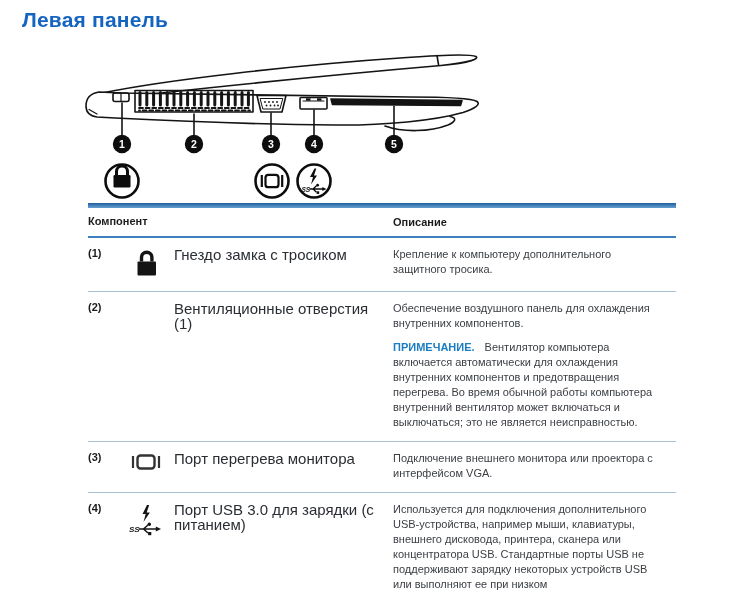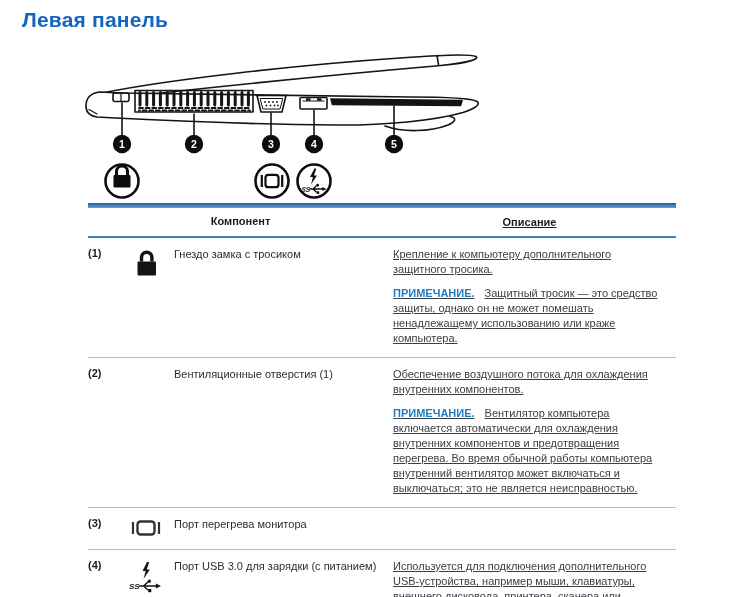--- a/index.html
+++ b/index.html
@@ -19,34 +19,33 @@
   .diagram{position:absolute;left:85px;top:48px;width:400px;height:160px;}
   
   .spec-table{
     position:absolute;left:88px;top:203px;width:588px;
   }
   .tbl-topline{height:5px;background:linear-gradient(#1e5f9e,#6aa0d2);}
   .tbl-header{
     display:grid;grid-template-columns:30px 56px 219px 1fr;
     border-bottom:2px solid #3c80bd;
     padding:7px 0 6px 0;
-    text-align:center;
   }
   .tbl-header .h{font-size:11px;font-weight:bold;color:#1c1c1c;}
   .tbl-header .h.desc{grid-column:4;}
   .row{
     display:grid;grid-template-columns:30px 56px 219px 1fr;
     border-bottom:1px solid #a8bfd4;
     padding:9px 0 11px 0;
   }
   .row:last-child{border-bottom:none;}
   .num{font-size:11px;font-weight:bold;color:#1c1c1c;}
   .rowicon{display:flex;justify-content:center;align-items:flex-start;padding-top:1px;}
-  .label{font-size:11px;color:#2a2e33;line-height:15px;padding-right:14px;}
-  .desc{font-size:11px;line-height:15px;color:#3c4045;padding-right:10px;text-decoration:underline;}
+  .label{font-size:15px;color:#2a2e33;line-height:15px;padding-right:14px;}
+  .desc{font-size:11px;line-height:15px;color:#3c4045;padding-right:10px;}
   .desc p{margin:0;}
   .desc p.note{margin-top:9px;}
   .note-label{font-weight:bold;color:#1b7ec2;margin-right:10px;}
   svg text{font-family:"Liberation Sans","DejaVu Sans",sans-serif;}
 </style>
 </head>
 <body>
 
 <div class="page">
 
@@ -146,43 +145,45 @@
       <div class="num">(1)</div>
       <div class="rowicon">
         <svg width="27" height="32" viewBox="0 0 27 32">
           <path d="M 8.5,13.5 v -4 a 5.2,5.2 0 0 1 10.4,0 v 4" fill="none" stroke="#141414" stroke-width="3.4"></path>
           <rect x="4.5" y="13.5" width="18.5" height="14" rx="1" fill="#141414"></rect>
         </svg>
       </div>
       <div class="label">Гнездо замка с тросиком</div>
       <div class="desc">
         <p>Крепление к компьютеру дополнительного защитного тросика.</p>
-        <p class="note"><span class="note-label">ПРИМЕЧАНИЕ.</span><span>Защитный тросик — это средство защиты, однако он не может помешать ненадлежащему использованию или краже компьютера.</span></p>
       </div>
     </div>
 
     <div class="row">
       <div class="num">(2)</div>
       <div class="rowicon"></div>
       <div class="label">Вентиляционные отверстия (1)</div>
       <div class="desc">
-        <p>Обеспечение воздушного потока для охлаждения внутренних компонентов.</p>
+        <p>Обеспечение воздушного панель для охлаждения внутренних компонентов.</p>
         <p class="note"><span class="note-label">ПРИМЕЧАНИЕ.</span><span>Вентилятор компьютера включается автоматически для охлаждения внутренних компонентов и предотвращения перегрева. Во время обычной работы компьютера внутренний вентилятор может включаться и выключаться; это не является неисправностью.</span></p>
       </div>
     </div>
 
     <div class="row">
       <div class="num">(3)</div>
       <div class="rowicon">
         <svg width="32" height="20" viewBox="0 0 32 20">
           <path d="M 3,4 V 16 M 29,4 V 16" stroke="#333" stroke-width="2.2" fill="none"></path>
           <rect x="7.5" y="3.5" width="17" height="13" rx="3" fill="none" stroke="#333" stroke-width="2.4"></rect>
         </svg>
       </div>
       <div class="label">Порт перегрева монитора</div>
+      <div class="desc">
+        <p>Подключение внешнего монитора или проектора с интерфейсом VGA.</p>
+      </div>
     </div>
 
     <div class="row">
       <div class="num">(4)</div>
       <div class="rowicon">
         <svg width="36" height="36" viewBox="0 0 36 36">
           <path d="M 19,2 L 14.5,11 h 3.2 l -2.2,8 l 6.4,-9.6 h -3.2 L 21.2,2 Z" fill="#141414"></path>
           <text x="1" y="29" font-size="8" font-weight="bold" font-style="italic" fill="#141414">SS</text>
           <path d="M 11,26 H 29 M 15.5,26 L 20,22 M 15.5,26 L 20,30" stroke="#141414" stroke-width="1.5" fill="none"></path>
           <polygon points="33,26 27.8,23.4 27.8,28.6" fill="#141414"></polygon>

